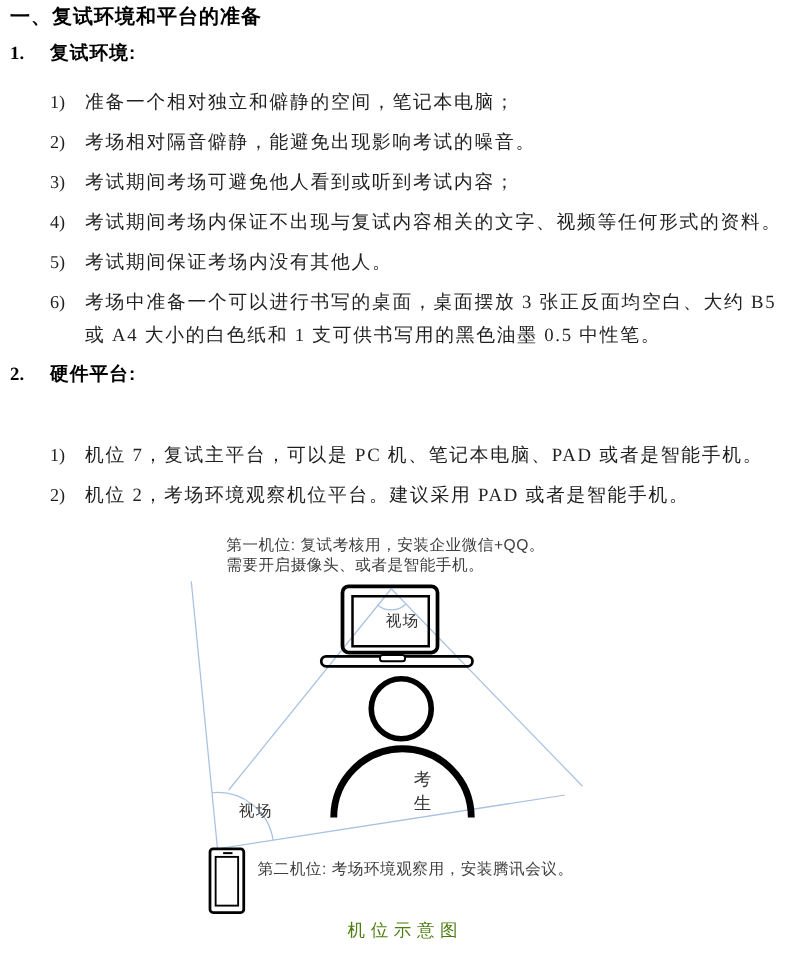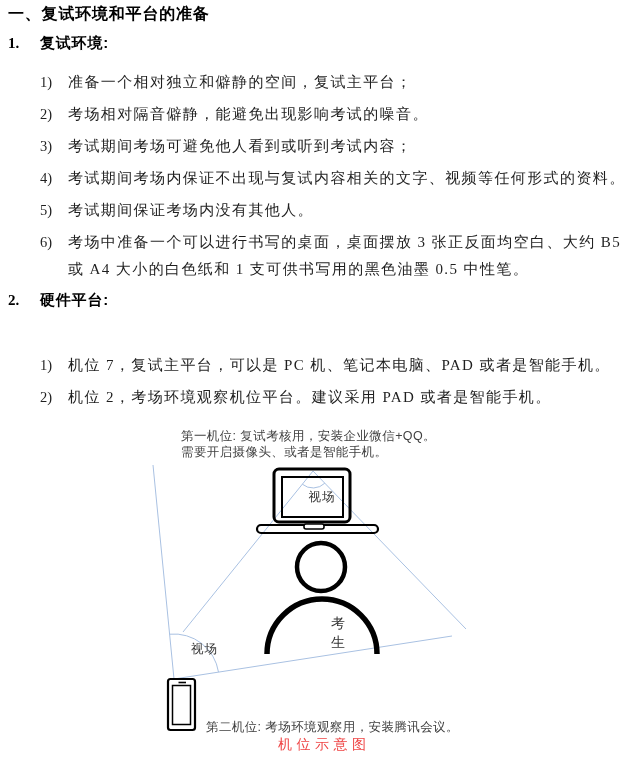--- a/index.html
+++ b/index.html
@@ -41,24 +41,24 @@
   .item .itxt{flex:1;font-size:15px;letter-spacing:1.4px;line-height:27px;}
   
   .diagram-note{
     position:absolute;
     font-family:"Liberation Sans", sans-serif;
     font-size:12.5px;line-height:15.5px;
     letter-spacing:0.4px;color:#404040;
     white-space:nowrap;
   }
   #note1{left:181px;top:429px;}
-  #note2{left:206px;top:720px;}
+  #note2{left:206px;top:688px;}
   .diagram-caption{
     position:absolute;left:278px;top:736px;
-    font-size:14px;letter-spacing:4.5px;color:#ef4444;
+    font-size:14px;letter-spacing:4.5px;color:#4d7c0f;
   }
   svg.diagram-canvas{position:absolute;left:0;top:440px;}
   .fov{stroke:#a9c1e2;stroke-width:1;fill:none;}
   .ink{stroke:#000;fill:none;}
   .svg-label{
     font-family:"Liberation Serif", serif;
     fill:#333;stroke:none;
   }
 </style>
 </head>
@@ -69,21 +69,21 @@
   <div class="doc-title">一、复试环境和平台的准备</div>
 
   <div class="sec-head" id="sec1-head">
     <span class="sec-num">1.</span>
     <span>复试环境:</span>
   </div>
 
   <div class="num-list" id="list1">
     <div class="item">
       <span class="inum">1)</span>
-      <span class="itxt">准备一个相对独立和僻静的空间，复试主平台；</span>
+      <span class="itxt">准备一个相对独立和僻静的空间，笔记本电脑；</span>
     </div>
     <div class="item">
       <span class="inum">2)</span>
       <span class="itxt">考场相对隔音僻静，能避免出现影响考试的噪音。</span>
     </div>
     <div class="item">
       <span class="inum">3)</span>
       <span class="itxt">考试期间考场可避免他人看到或听到考试内容；</span>
     </div>
     <div class="item">

